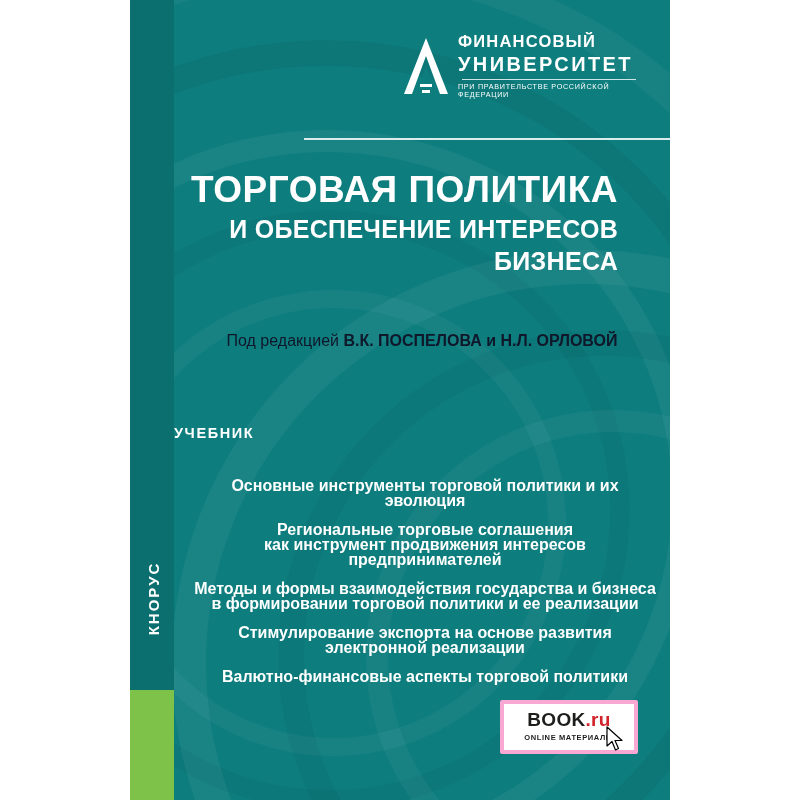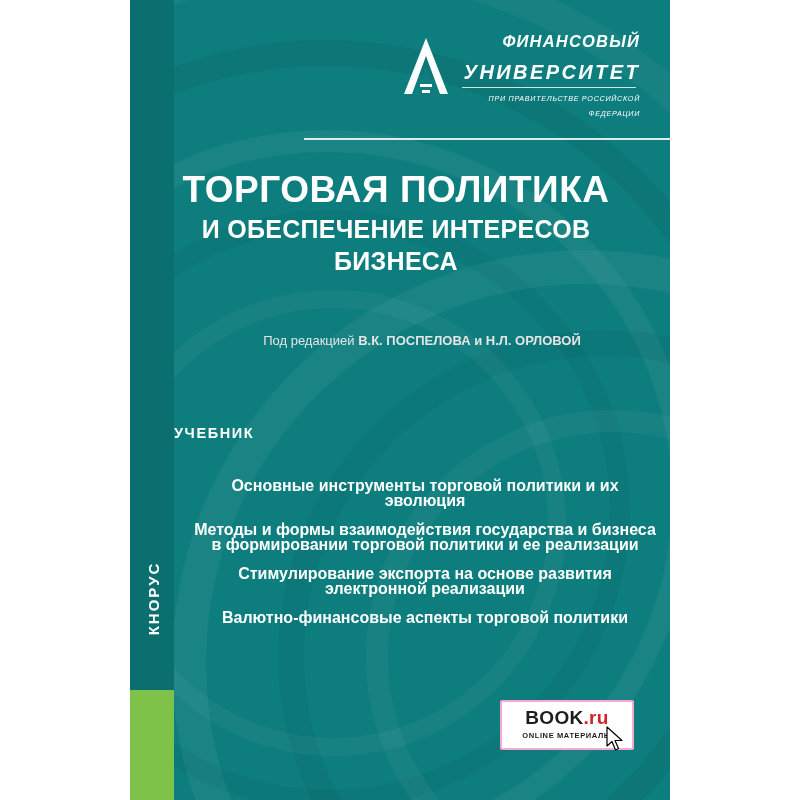--- a/index.html
+++ b/index.html
@@ -92,65 +92,64 @@
     left: 0px;
     top: 4px;
     width: 52px;
     height: 62px;
   }
   #uni-text {
     position: absolute;
     left: 58px;
     top: 0px;
     width: 182px;
-    text-align: right;
-    color: #ffffff;
-    font-style: italic;
+    text-align: left;
+    color: #ffffff;
   }
   #uni-line1 {
     font-size: 16.5px;
     font-weight: bold;
     letter-spacing: 1.2px;
     line-height: 19px;
   }
   #uni-line2 {
     font-size: 20px;
     font-weight: bold;
     letter-spacing: 2.4px;
     line-height: 24px;
-    margin-top: 9px;
+    margin-top: 1px;
   }
   #uni-rule {
     height: 1px;
     background: rgba(255,255,255,0.8);
     margin: 3px 4px 3px 4px;
   }
   #uni-line3 {
     font-size: 7.2px;
     letter-spacing: 0.7px;
-    line-height: 15px;
+    line-height: 8px;
   }
 
   
   #top-divider {
     position: absolute;
     left: 174px;
     top: 138px;
     width: 440px;
     height: 2px;
     background: rgba(255,255,255,0.85);
   }
 
   
   #title-block {
     position: absolute;
     left: 44px;
     top: 168px;
     width: 444px;
-    text-align: center;
+    text-align: right;
     color: #ffffff;
   }
   #title-main {
     font-size: 37px;
     font-weight: bold;
     letter-spacing: 0.5px;
     line-height: 44px;
     text-transform: uppercase;
   }
   #title-sub {
@@ -161,22 +160,22 @@
     margin-top: 1px;
     text-transform: uppercase;
   }
 
   #editors {
     position: absolute;
     left: 44px;
     top: 330px;
     width: 496px;
     text-align: center;
-    color: #e5e5e5;
-    font-size: 13px;
+    color: #0f172a;
+    font-size: 16px;
     line-height: 22px;
   }
   #editors b { font-weight: bold; }
 
   #book-kind {
     position: absolute;
     left: 44px;
     top: 425px;
     width: 496px;
     text-align: left;
@@ -204,21 +203,21 @@
   }
 
   
   #bookru {
     position: absolute;
     left: 370px;
     top: 700px;
     width: 130px;
     height: 46px;
     background: #ffffff;
-    border: 2px solid #f9a8d4;
+    border: 4px solid #f9a8d4;
     border-radius: 2px;
   }
   #bookru-main {
     position: absolute;
     left: 0; top: 5px;
     width: 130px;
     text-align: center;
     font-size: 19px;
     font-weight: bold;
     color: #1d1d1b;
@@ -291,20 +290,21 @@
     </div>
 
     <div id="editors">
       <span>Под редакцией </span><b>В.К. ПОСПЕЛОВА и Н.Л. ОРЛОВОЙ</b>
     </div>
 
     <div id="book-kind">УЧЕБНИК</div>
 
     <div id="topics">
       <div class="topic">Основные инструменты торговой политики и их эволюция</div>
+      <div class="topic">Региональные торговые соглашения<br>как инструмент продвижения интересов предпринимателей</div>
       <div class="topic">Методы и формы взаимодействия государства и бизнеса<br>в формировании торговой политики и ее реализации</div>
       <div class="topic">Стимулирование экспорта на основе развития электронной реализации</div>
       <div class="topic">Валютно-финансовые аспекты торговой политики</div>
     </div>
 
     <div id="bookru">
       <div id="bookru-main"><span>BOOK</span><span class="ru">.ru</span></div>
       <div id="bookru-sub">ONLINE МАТЕРИАЛЫ</div>
     </div>
 

